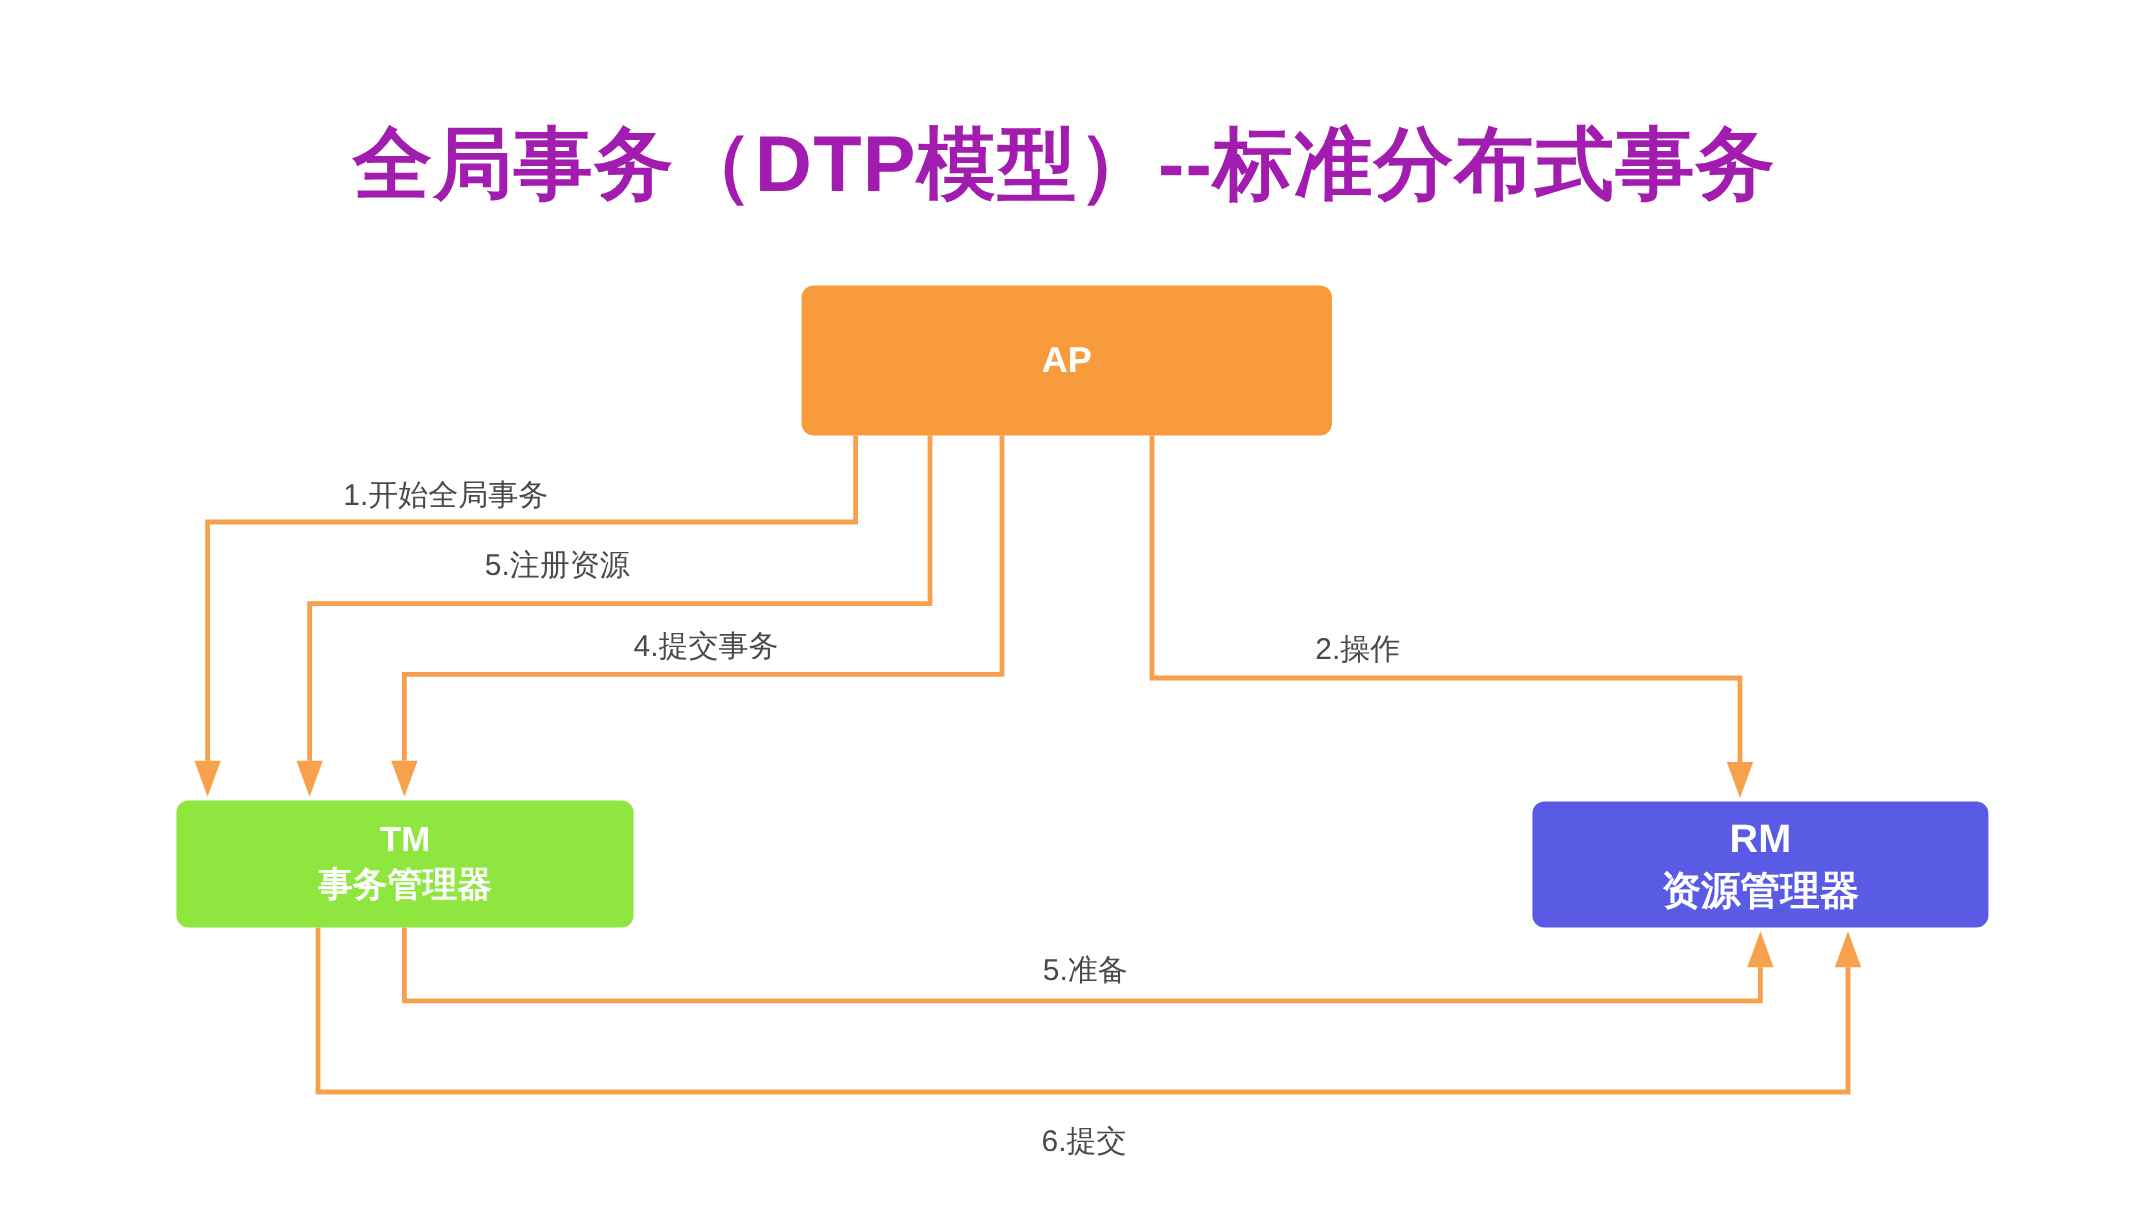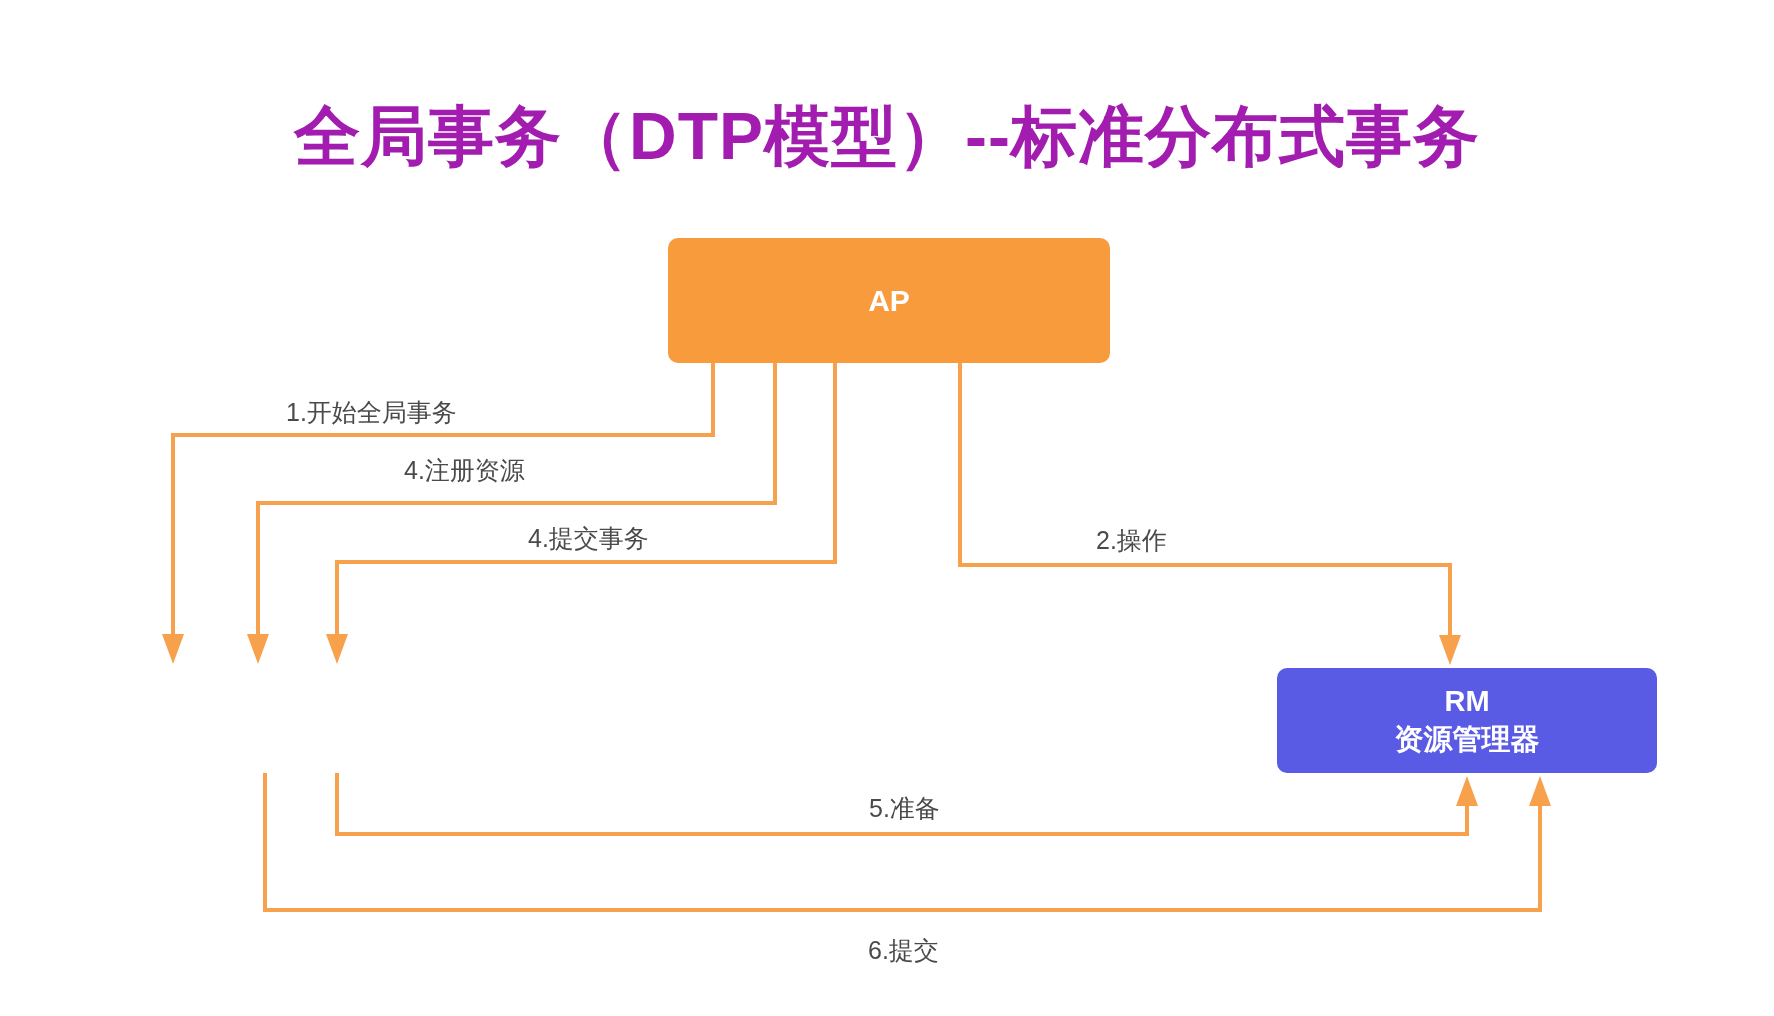--- a/index.html
+++ b/index.html
@@ -47,21 +47,21 @@
   .node-tm {
     left: 147px; top: 667px;
     width: 381px; height: 106px;
     background: #8EE63E;
     font-size: 29px;
   }
   .node-rm {
     left: 1277px; top: 668px;
     width: 380px; height: 105px;
     background: #5A5BE5;
-    font-size: 29px;
+    font-size: 33px;
   }
   .edge-label {
     position: absolute;
     font-size: 25px;
     color: #4a4a4a;
     white-space: nowrap;
   }
   .lbl-1 { left: 246px;  top: 396px; margin-left: 40px; }
   .lbl-2 { left: 404px;  top: 454px; }
   .lbl-4 { left: 528px;  top: 522px; }
@@ -111,26 +111,30 @@
     <polygon points="1456,806 1478,806 1467,776"></polygon>
 
     <path d="M265,773 V910 H1540 V806"></path>
     <polygon points="1529,806 1551,806 1540,776"></polygon>
   </svg>
 
   <div class="node node-ap">
     <div>AP</div>
   </div>
 
+  <div class="node node-tm">
+    <div>TM</div>
+    <div>事务管理器</div>
+  </div>
 
   <div class="node node-rm">
     <div>RM</div>
     <div>资源管理器</div>
   </div>
 
   <div class="edge-label lbl-1">1.开始全局事务</div>
-  <div class="edge-label lbl-2">4.注册资源</div>
+  <div class="edge-label lbl-2">5.注册资源</div>
   <div class="edge-label lbl-3">2.操作</div>
   <div class="edge-label lbl-4">4.提交事务</div>
   <div class="edge-label lbl-5">5.准备</div>
   <div class="edge-label lbl-6">6.提交</div>
 
 </div>
 
 </body></html>

